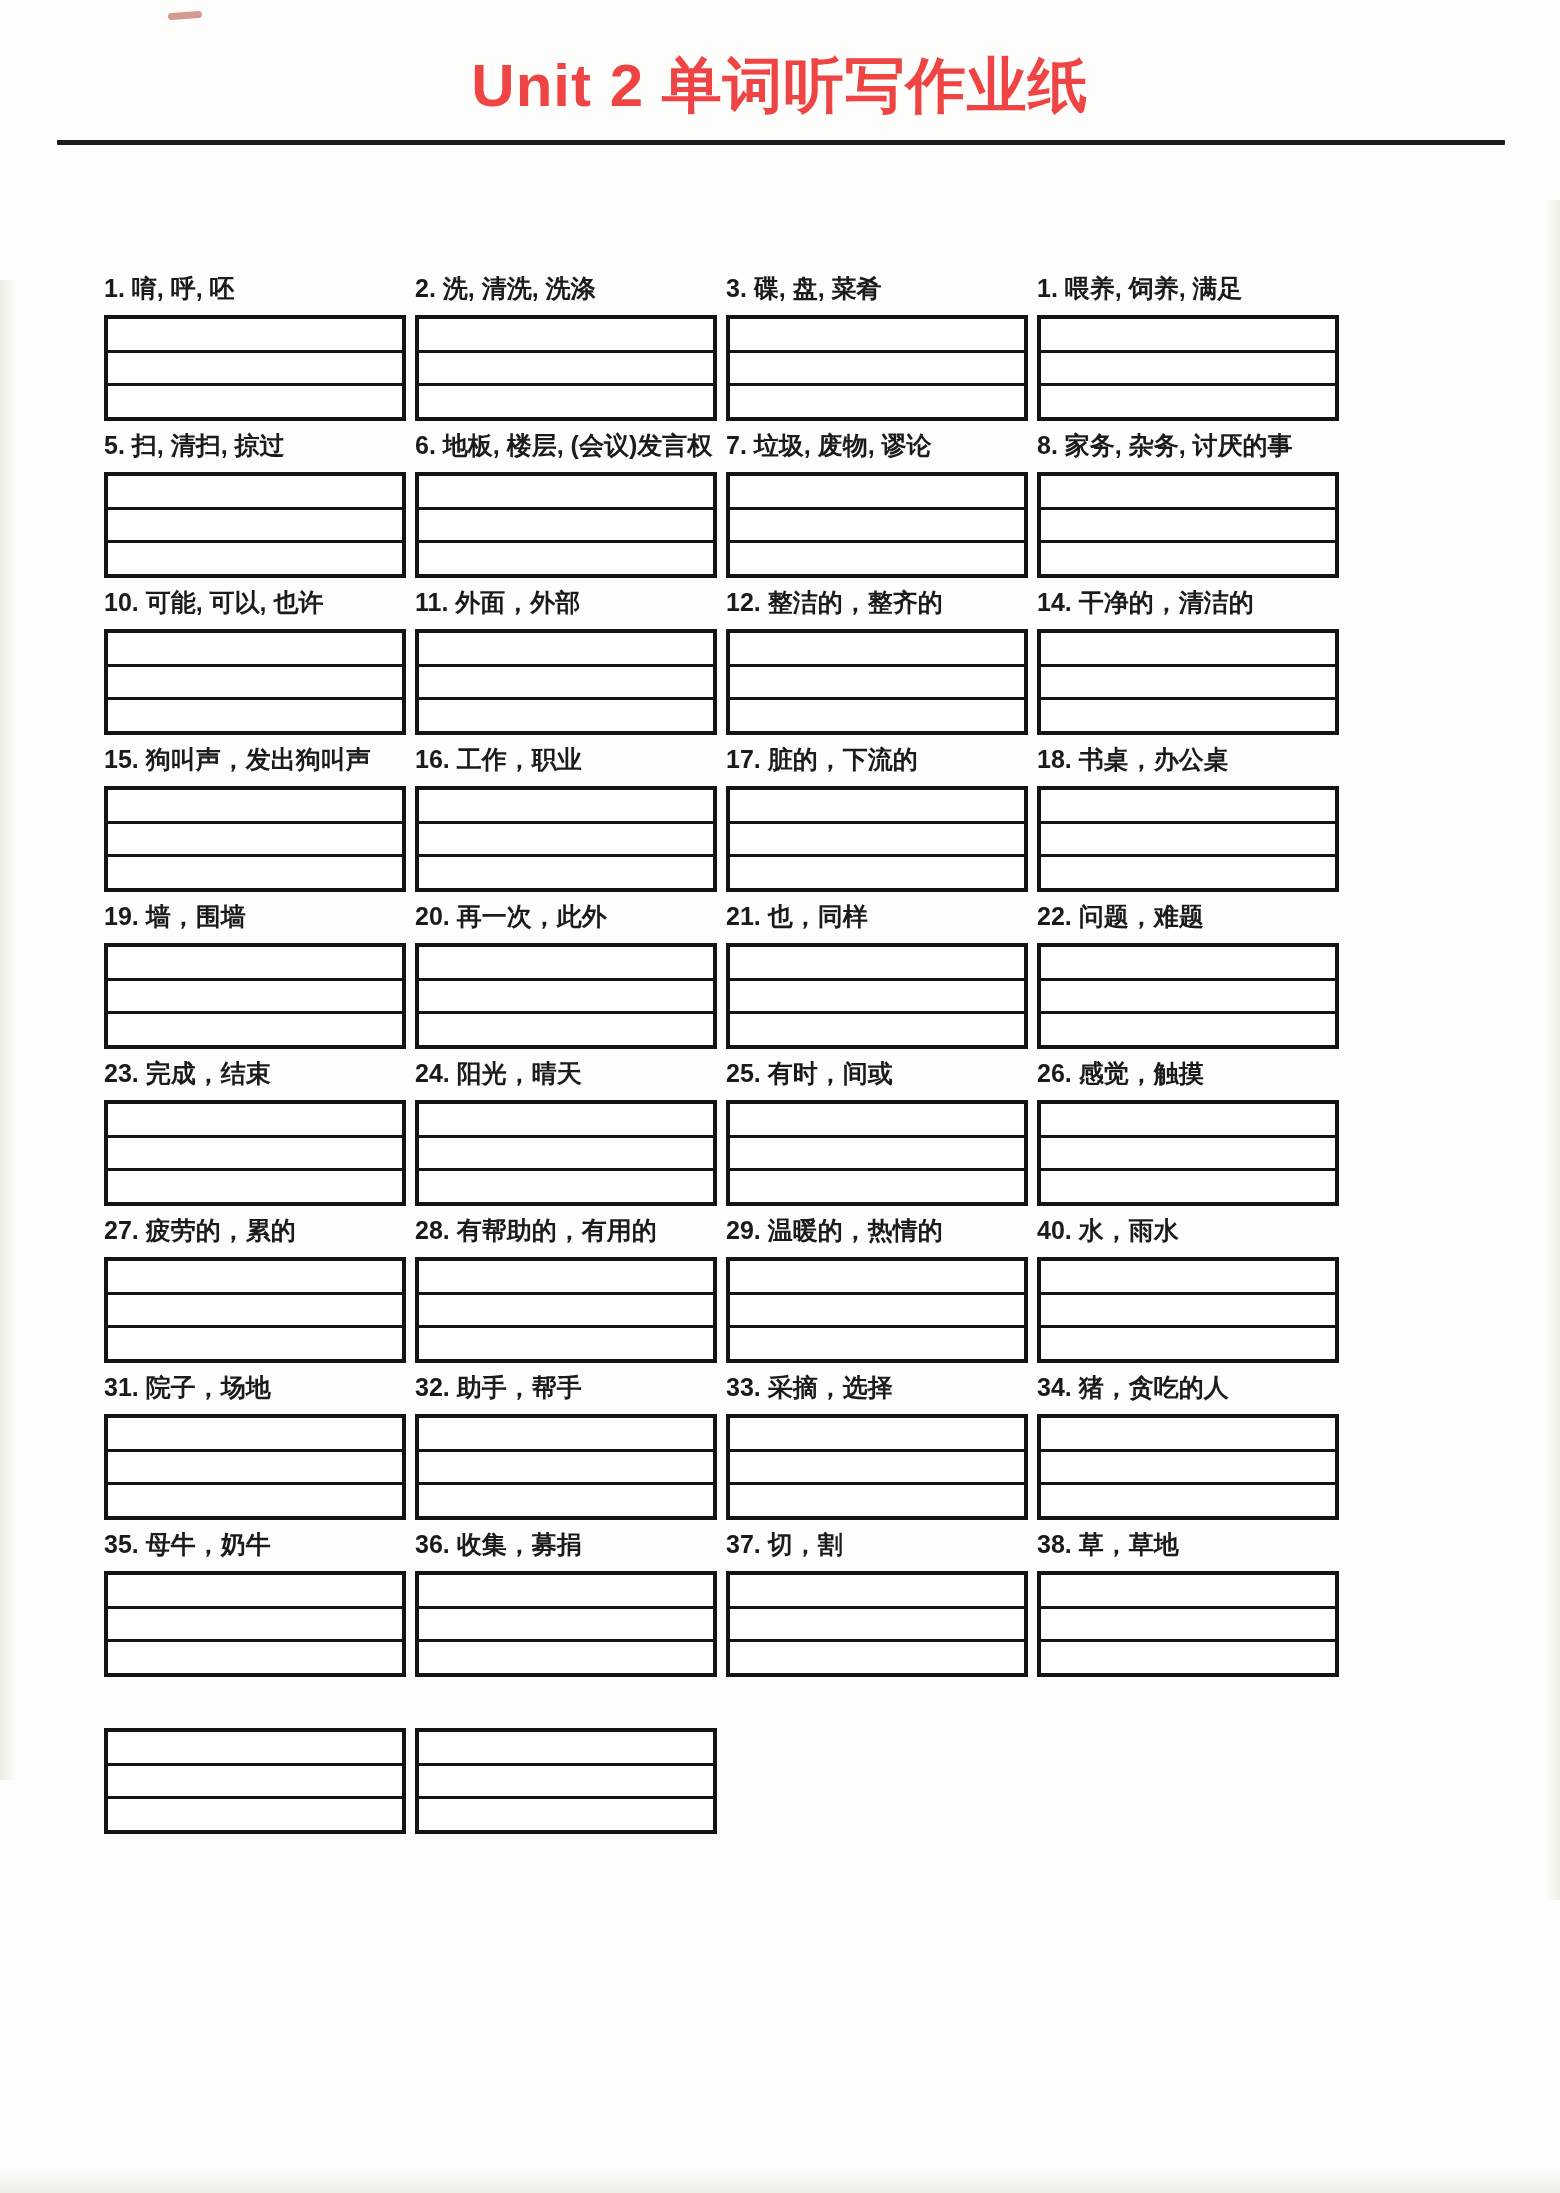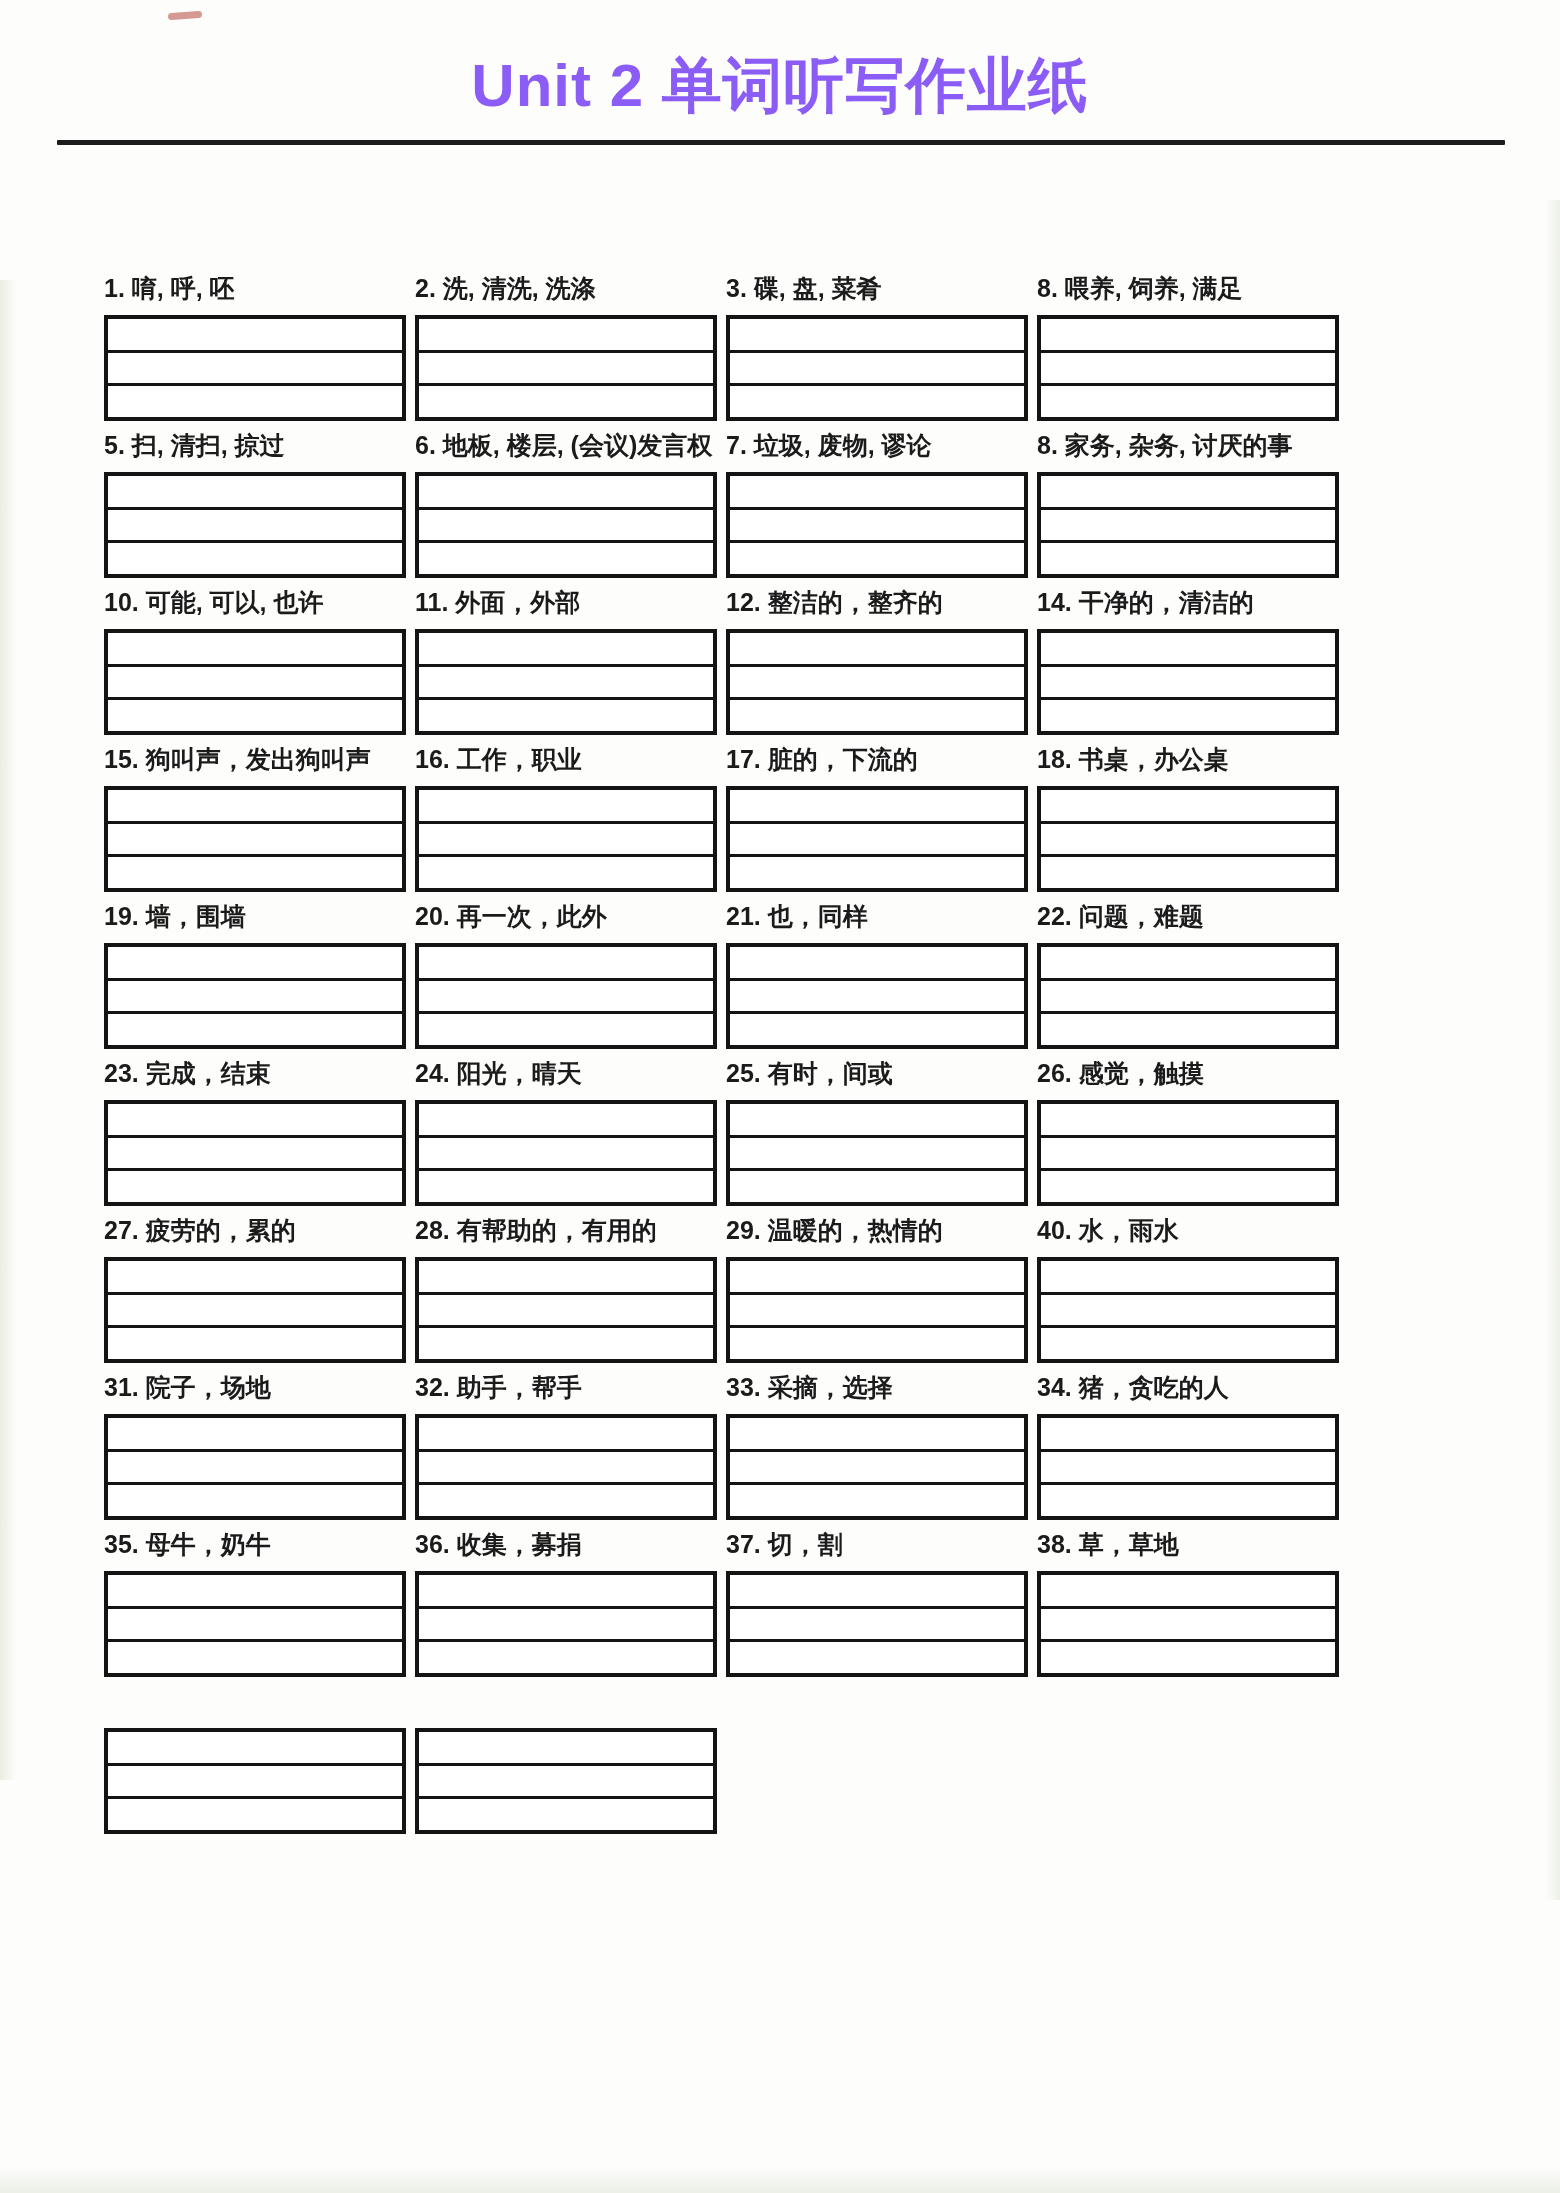--- a/index.html
+++ b/index.html
@@ -12,21 +12,21 @@
     overflow:hidden;
   }
   
   .header{padding-top:48px;}
   .title{
     text-align:center;
     font-size:60px;
     font-weight:bold;
     letter-spacing:1px;
     line-height:76px;
-    color:#8b5cf6;
+    color:#ef4444;
   }
   .rule{
     margin:16px 55px 0 57px;
     height:5px;
     background:#1c1c1c;
     border-radius:1px;
   }
   
   .grid{
     width:1352px;
@@ -112,21 +112,21 @@
   <div class="cell">
     <div class="cell-label">3. 碟, 盘, 菜肴</div>
     <div class="answer-box">
         <div class="answer-line"></div>
         <div class="answer-line"></div>
         <div class="answer-line"></div>
       </div>
   </div>
 
   <div class="cell">
-    <div class="cell-label">8. 喂养, 饲养, 满足</div>
+    <div class="cell-label">1. 喂养, 饲养, 满足</div>
     <div class="answer-box">
         <div class="answer-line"></div>
         <div class="answer-line"></div>
         <div class="answer-line"></div>
       </div>
   </div>
 
   <div class="cell">
     <div class="cell-label">5. 扫, 清扫, 掠过</div>
     <div class="answer-box">

